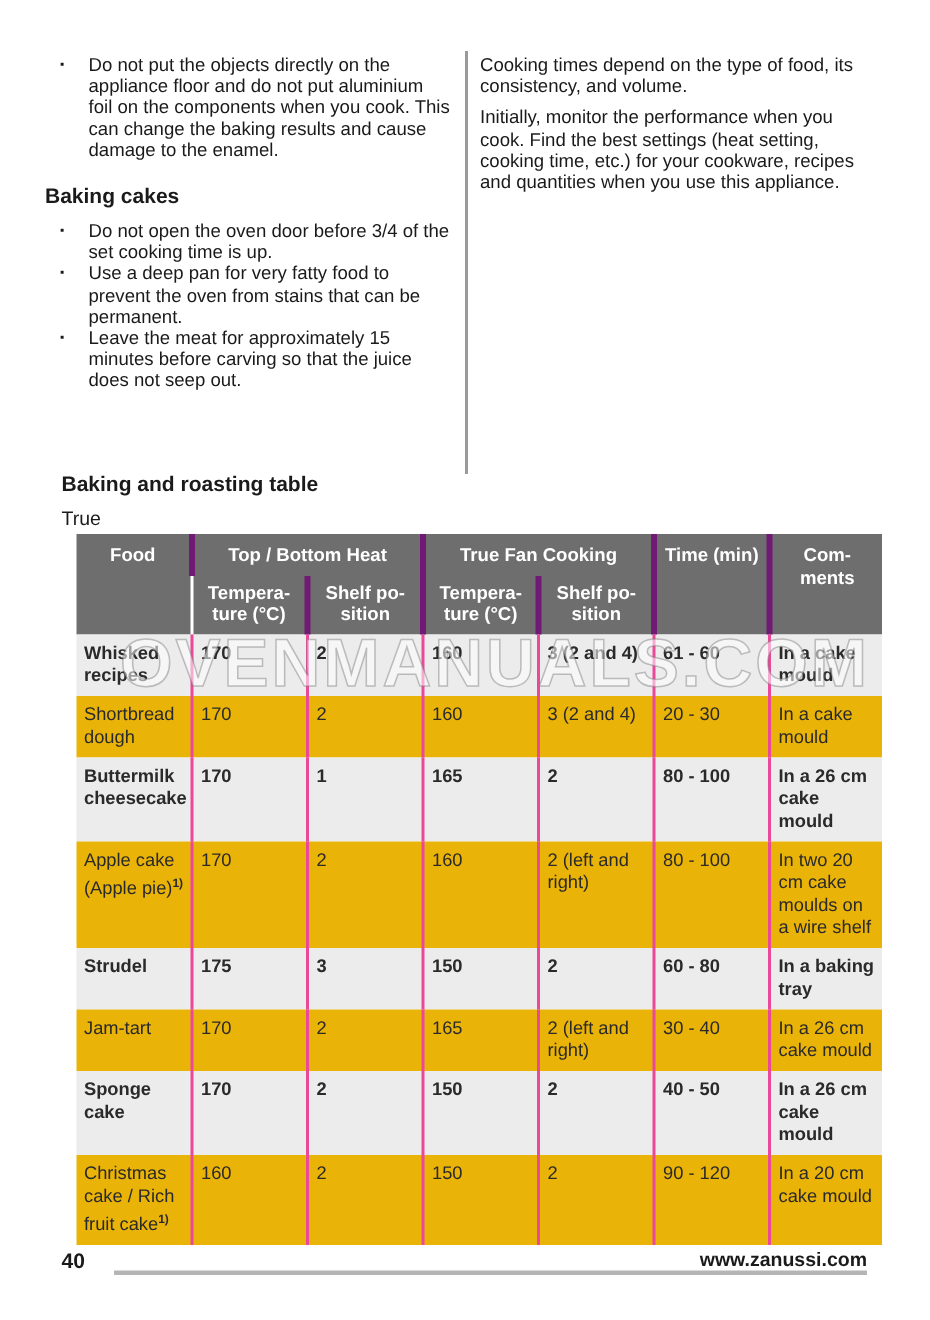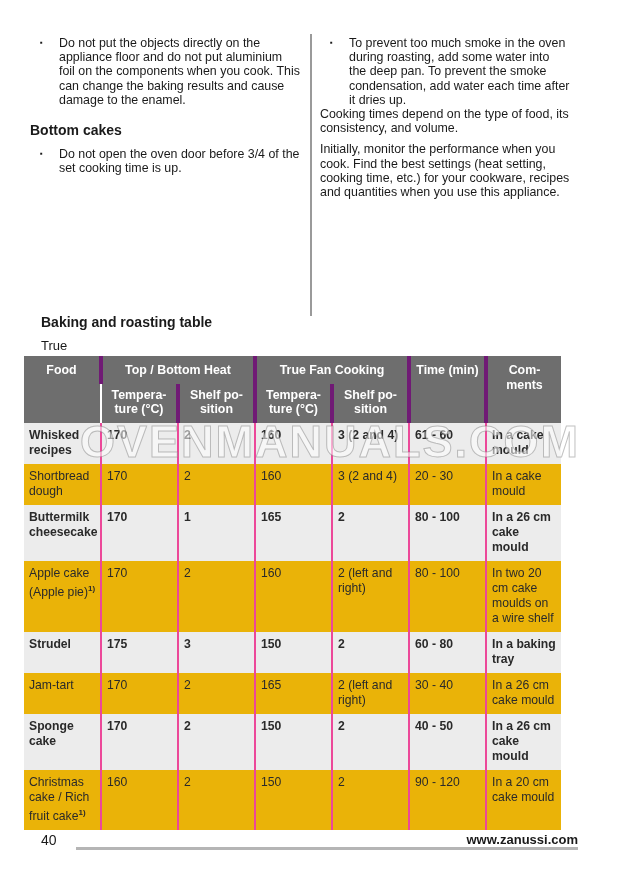--- a/index.html
+++ b/index.html
@@ -10,55 +10,56 @@
   .col-right { left:320px; width:250px; }
   .divider { position:absolute; left:310px; top:34px; width:2px; height:282px; background:#9a9a9a; }
   ul { list-style:none; margin:0; padding:0; }
   li { position:relative; padding-left:29px; font-size:12.4px; line-height:14.2px; margin:0; }
   li::before { content:"▪"; position:absolute; left:10px; top:0; font-size:8px; }
   h2 { font-size:14px; font-weight:bold; margin:0; padding:0; line-height:18px; }
   p { margin:0; font-size:12.4px; line-height:14.2px; }
   .gap-h { margin-top:14px; margin-bottom:8px; }
   .section-title { position:absolute; left:41px; top:314px; font-size:14px; font-weight:bold; }
   .subtitle { position:absolute; left:41px; top:338px; font-size:13px; }
-  table { position:absolute; left:24px; top:356px; width:537px; border-collapse:collapse; table-layout:fixed;padding-left:33px; }
+  table { position:absolute; left:51px; top:356px; width:537px; border-collapse:collapse; table-layout:fixed;padding-left:33px; }
   th { background:#6e6e6e; color:#fff; font-size:12.4px; font-weight:bold; text-align:center; vertical-align:top;
        line-height:14.5px; padding:7px 4px 6px; border-left:4px solid #701a75; }
   th:first-child { border-left:none; }
   th.sub { padding-top:4px; }
   td { font-size:12.2px; line-height:15px; padding:5px 4px 6px 5px; vertical-align:top; border-left:2px solid #ec4899; color:#2a2a2a; }
   td:first-child { border-left:none; }
   tr.light td { background:#ececec;font-weight:bold; }
   tr.dark td { background:#eab308; }
   sup { font-size:8px; font-weight:bold; }
   .watermark { position:absolute; left:80px; top:416px; font-size:45px; font-weight:bold; letter-spacing:2px;
                color:rgba(255,255,255,0.55); -webkit-text-stroke:1px rgba(120,120,120,0.45); pointer-events:none; }
-  .footer-num { position:absolute; left:41px; top:832px; font-size:14px; font-weight:normal; }
+  .footer-num { position:absolute; left:41px; top:832px; font-size:14px; font-weight:bold; }
   .footer-line { position:absolute; left:76px; top:847px; width:502px; height:3px; background:#b5b5b5; }
   .footer-url { position:absolute; right:42px; top:832px; font-size:13px; font-weight:bold; }
 </style>
 </head>
 <body>
 
 <div class="divider"></div>
 
 <div class="col col-left">
   <ul>
     <li>Do not put the objects directly on the appliance floor and do not put aluminium foil on the components when you cook. This can change the baking results and cause damage to the enamel.</li>
   </ul>
-  <h2 class="gap-h">Bottom cakes</h2>
+  <h2 class="gap-h">Baking cakes</h2>
   <ul>
     <li>Do not open the oven door before 3/4 of the set cooking time is up.</li>
+  </ul>
+  <ul>
+    <li>Use a deep pan for very fatty food to prevent the oven from stains that can be permanent.</li>
+    <li>Leave the meat for approximately 15 minutes before carving so that the juice does not seep out.</li>
   </ul>
 </div>
 
 <div class="col col-right">
-  <ul>
-    <li>To prevent too much smoke in the oven during roasting, add some water into the deep pan. To prevent the smoke condensation, add water each time after it dries up.</li>
-  </ul>
   <p>Cooking times depend on the type of food, its consistency, and volume.</p>
   <p style="margin-top:7px">Initially, monitor the performance when you cook. Find the best settings (heat setting, cooking time, etc.) for your cookware, recipes and quantities when you use this appliance.</p>
 </div>
 
 <div class="section-title">Baking and roasting table</div>
 <div class="subtitle">True</div>
 
 <table>
   <colgroup>
     <col style="width:77px">

